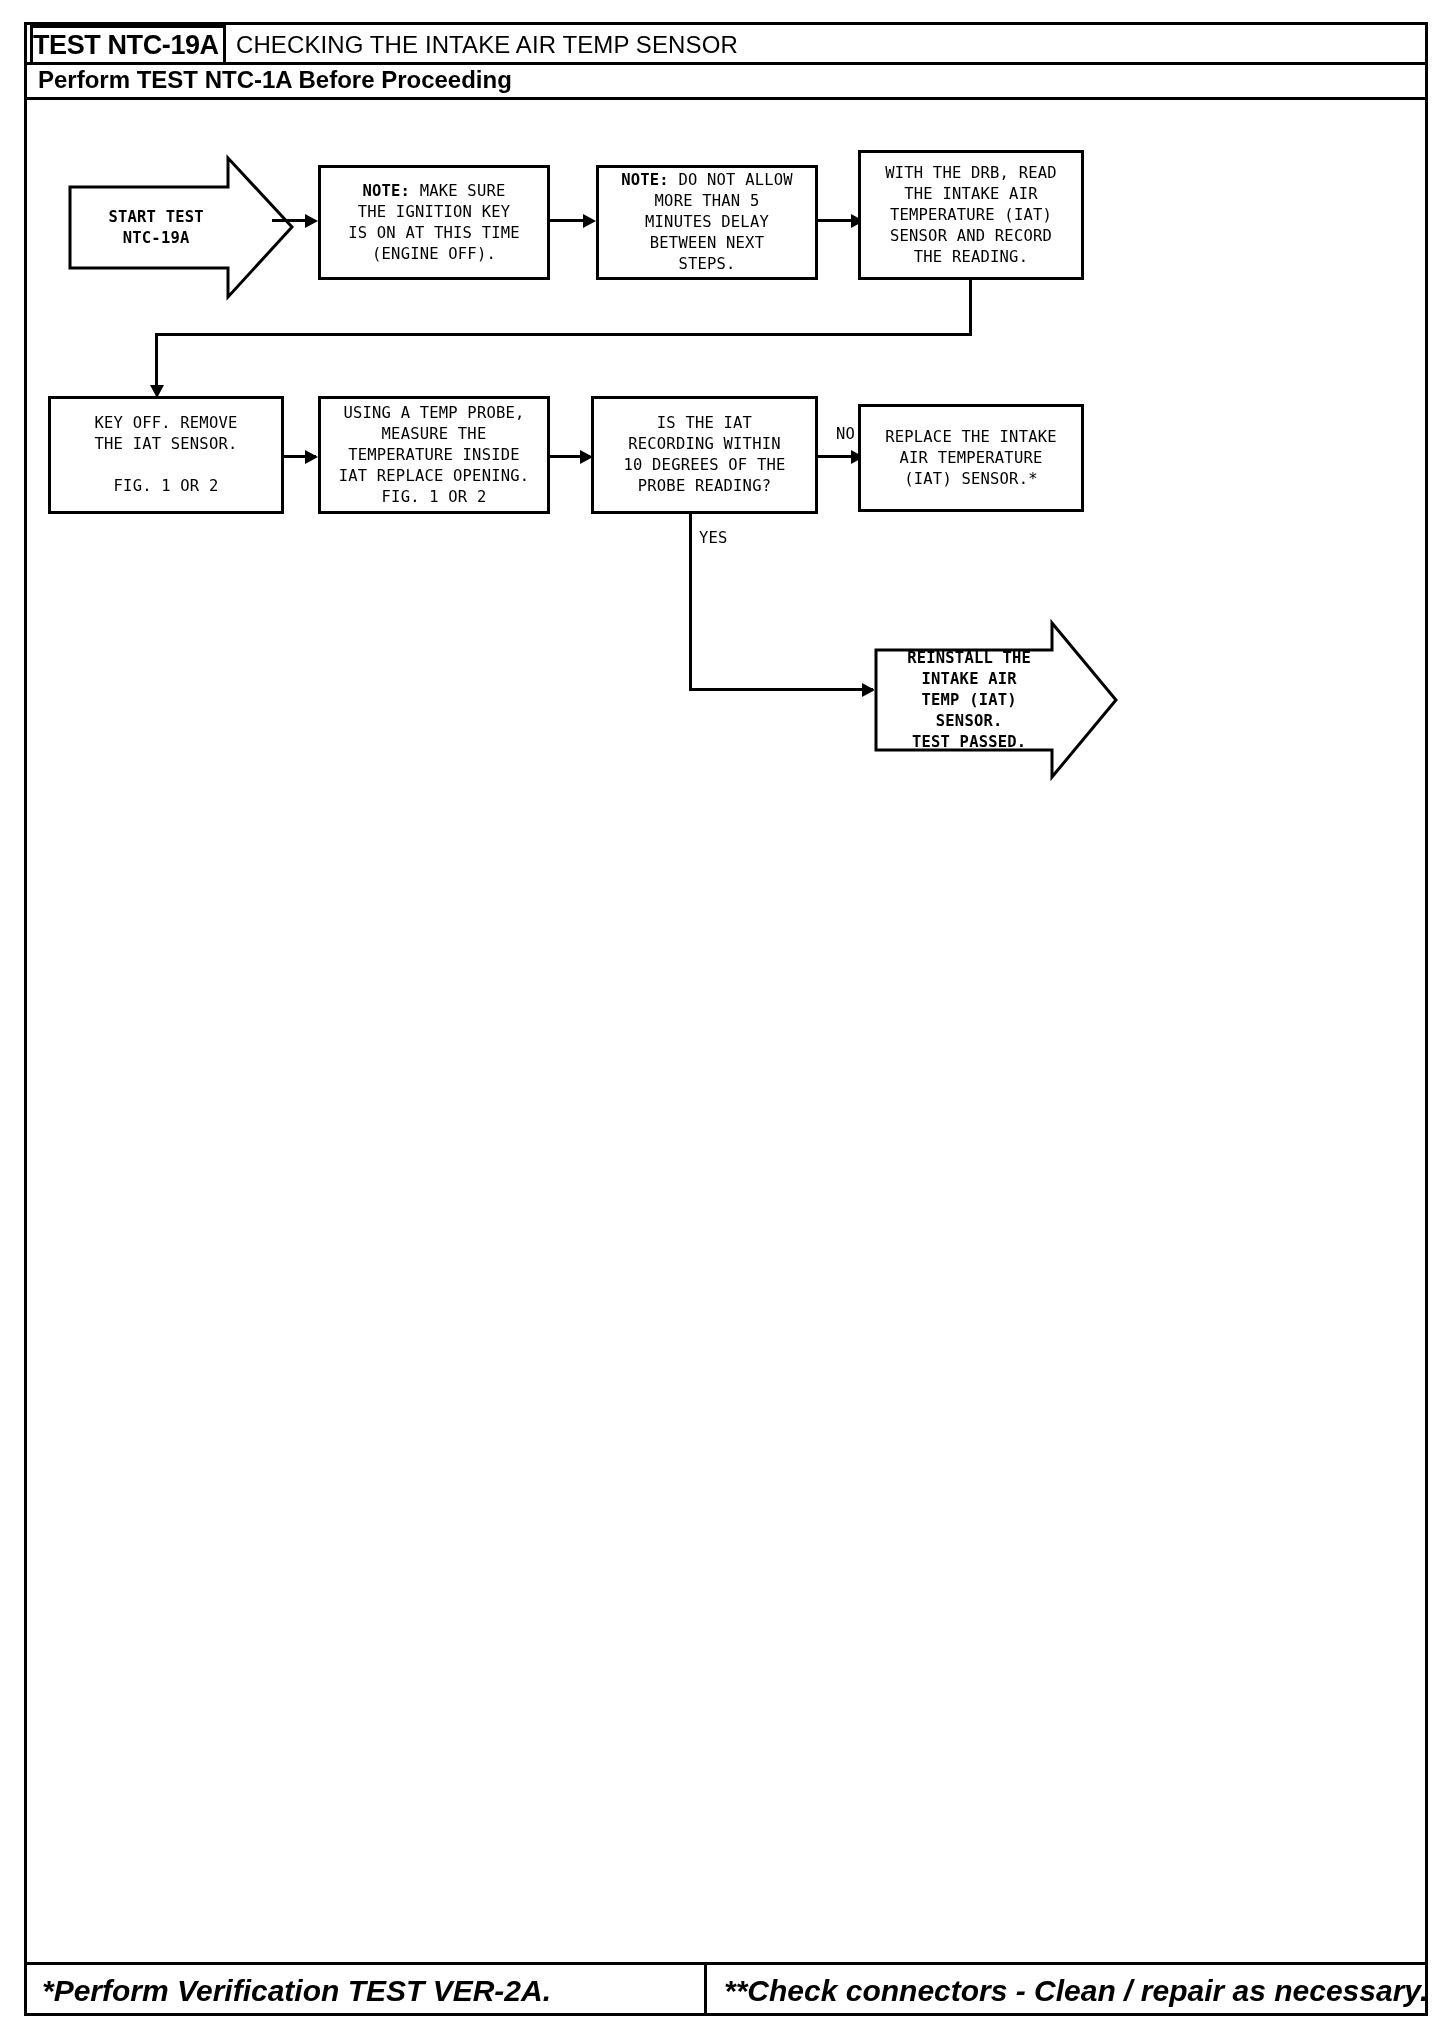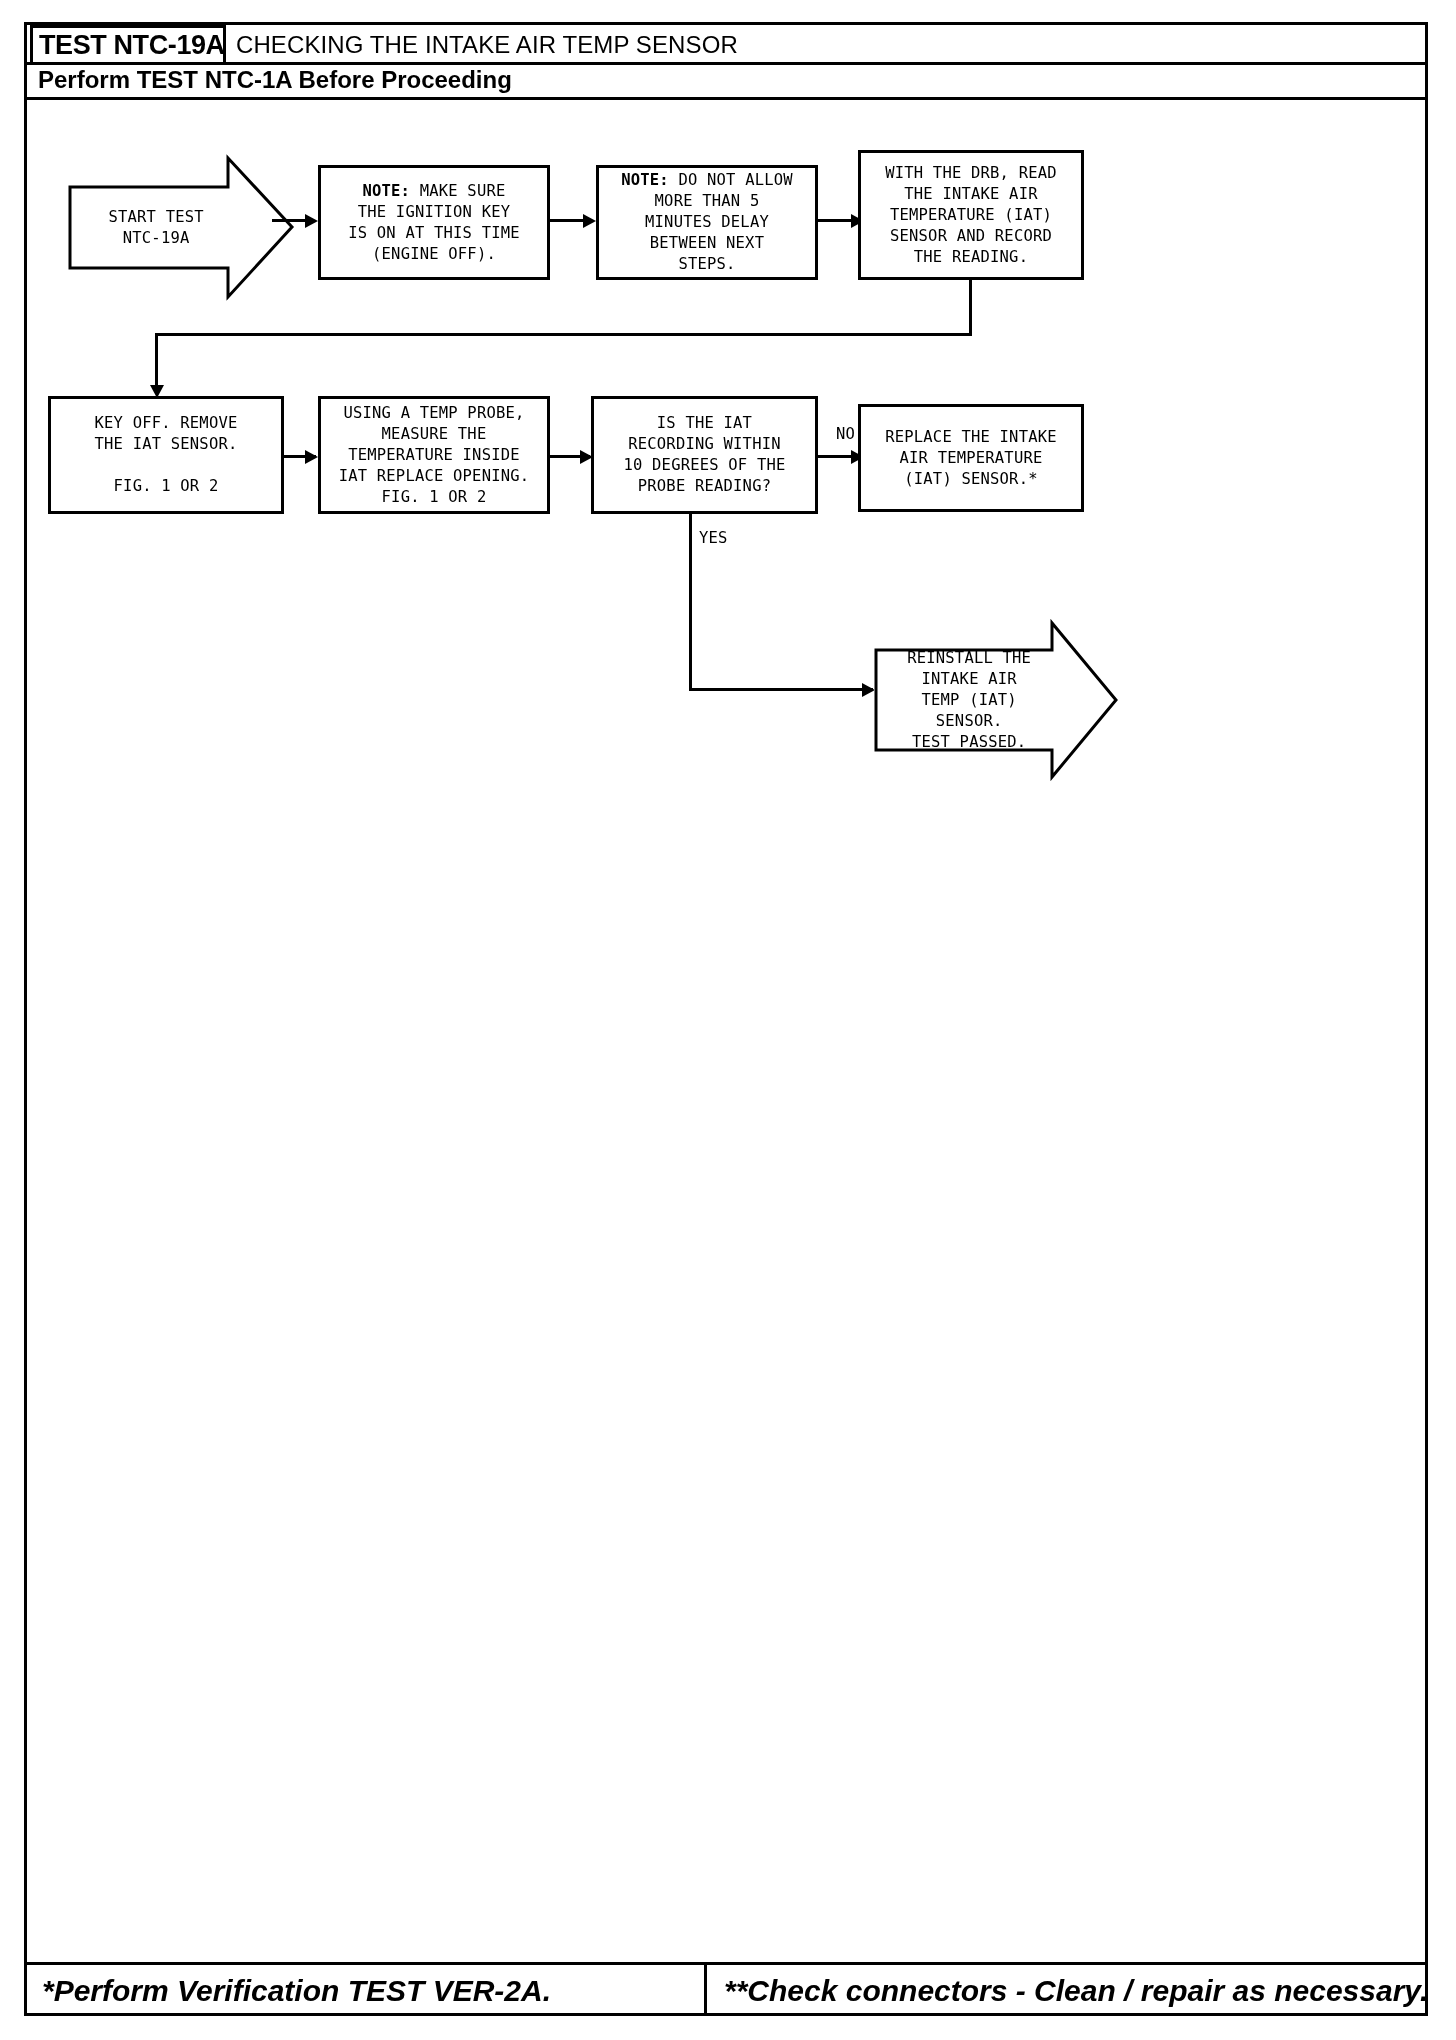--- a/index.html
+++ b/index.html
@@ -42,21 +42,20 @@
     position: absolute;
     left: 6px;
     top: 3px;
     width: 196px;
     height: 40px;
     border: 3px solid #000;
     box-sizing: border-box;
     display: flex;
     align-items: center;
     justify-content: flex-start;
-    padding-left: 6px;
   }
   .header-testno span {
     font-family: "Liberation Sans", sans-serif;
     font-weight: bold;
     font-size: 27px;
     letter-spacing: -0.4px;
     white-space: nowrap;
   }
   .header-title {
     position: absolute;
@@ -133,20 +132,21 @@
   .node-chevron .chev-text {
     position: absolute;
     left: 0;
     top: 0;
     width: 78%;
     height: 100%;
     display: flex;
     align-items: center;
     justify-content: center;
     box-sizing: border-box;
+    font-weight: bold;
   }
 
   
   .conn {
     position: absolute;
     background: #000;
   }
   .conn-h { height: 3px; }
   .conn-v { width: 3px; }
   .arrowhead {

